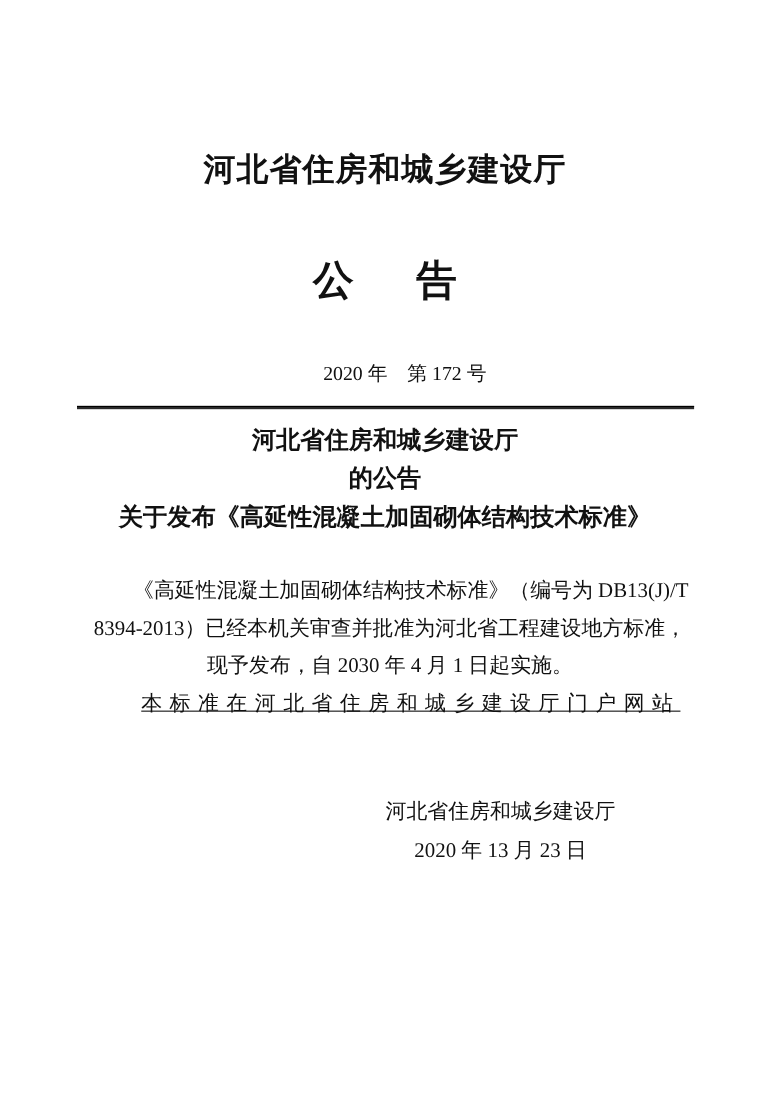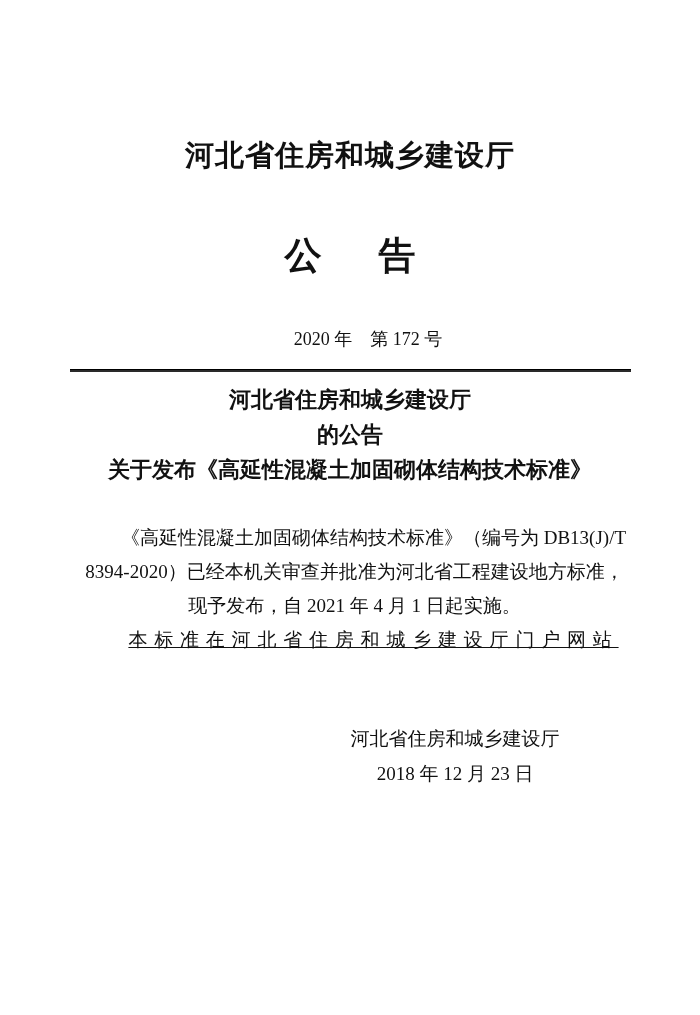--- a/index.html
+++ b/index.html
@@ -88,26 +88,26 @@
 
   <div class="notice-title">
     <div>河北省住房和城乡建设厅</div>
     <div>的公告</div>
     <div>关于发布《高延性混凝土加固砌体结构技术标准》</div>
   </div>
 
   <div class="body-text">
     <div>
       <div class="body-line indent">《高延性混凝土加固砌体结构技术标准》（编号为 DB13(J)/T</div>
-      <div class="body-line">8394-2020）已经本机关审查并批准为河北省工程建设地方标准，</div>
-      <div class="body-line">现予发布，自 2021 年 4 月 1 日起实施。</div>
+      <div class="body-line">8394-2013）已经本机关审查并批准为河北省工程建设地方标准，</div>
+      <div class="body-line">现予发布，自 2030 年 4 月 1 日起实施。</div>
     </div>
     <div>
       <div class="body-line indent stretch">本标准在河北省住房和城乡建设厅门户网站</div>
     </div>
   </div>
 
   <div class="signature">
     <div>河北省住房和城乡建设厅</div>
-    <div>2018 年 12 月 23 日</div>
+    <div>2020 年 13 月 23 日</div>
   </div>
 
 </div>
 
 </body></html>

